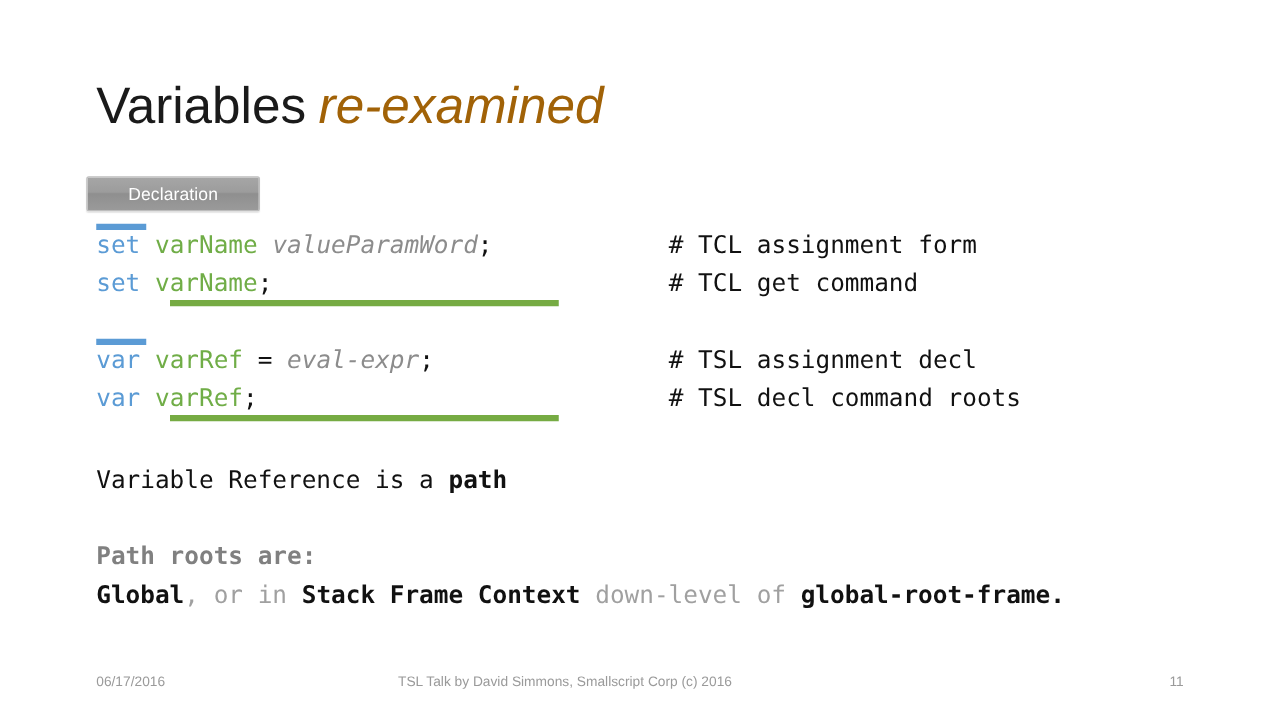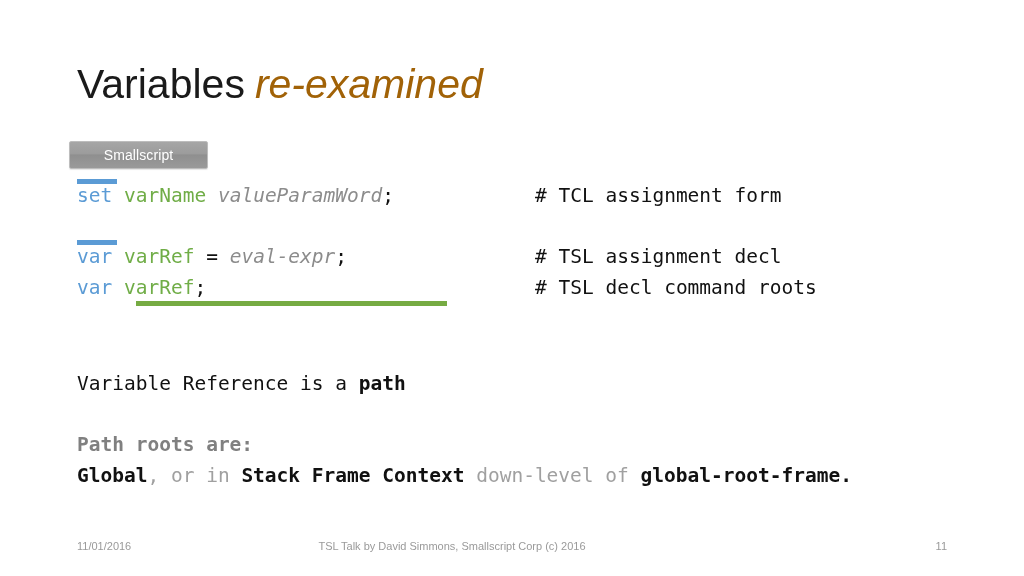--- a/index.html
+++ b/index.html
@@ -142,32 +142,37 @@
   .footer-center { position: absolute; left: 0; top: 0; width: 904px; text-align: center; }
   .footer-page   { position: absolute; right: 77px; top: 0; }
 </style>
 </head>
 <body>
 
 <div class="slide-title">
   <span class="title-main">Variables</span><span class="title-sub">re-examined</span>
 </div>
 
-<div class="badge">Smallscript</div>
+<div class="badge">Declaration</div>
 
 <div class="code-area">
 
   <div class="code-block">
     <div class="bar-blue"></div>
 
     <div class="code-row">
       <span class="code-left"><span class="tok-kw">set</span><span class="tok-punct"> </span><span class="tok-name">varName</span><span class="tok-punct"> </span><span class="tok-op"></span><span class="tok-italic">valueParamWord</span><span class="tok-punct">;</span></span>
       <span class="code-comment"># TCL assignment form</span>
     </div>
 
+    <div class="code-row">
+      <span class="code-left"><span class="tok-kw">set</span><span class="tok-punct"> </span><span class="tok-name">varName</span><span class="tok-punct">;</span></span>
+      <span class="code-comment"># TCL get command</span>
+      <span class="bar-green"></span>
+    </div>
   </div>
 
   <div class="block-gap"></div>
 
   <div class="code-block">
     <div class="bar-blue"></div>
 
     <div class="code-row">
       <span class="code-left"><span class="tok-kw">var</span><span class="tok-punct"> </span><span class="tok-name">varRef</span><span class="tok-punct"> </span><span class="tok-op">= </span><span class="tok-italic">eval-expr</span><span class="tok-punct">;</span></span>
       <span class="code-comment"># TSL assignment decl</span>
@@ -182,16 +187,16 @@
 
 </div>
 
 <div class="statement st-path"><span>Variable Reference is a </span><span class="txt-bold">path</span></div>
 
 <div class="statement st-roots"><span class="txt-graybold">Path roots are:</span></div>
 
 <div class="statement st-global"><span class="txt-bold">Global</span><span class="txt-gray">, or in </span><span class="txt-bold">Stack Frame Context</span><span class="txt-gray"> down-level of </span><span class="txt-bold">global-root-frame.</span></div>
 
 <div class="footer">
-  <span class="footer-date">11/01/2016</span>
+  <span class="footer-date">06/17/2016</span>
   <span class="footer-center">TSL Talk by David Simmons, Smallscript Corp (c) 2016</span>
   <span class="footer-page">11</span>
 </div>
 
 </body></html>

